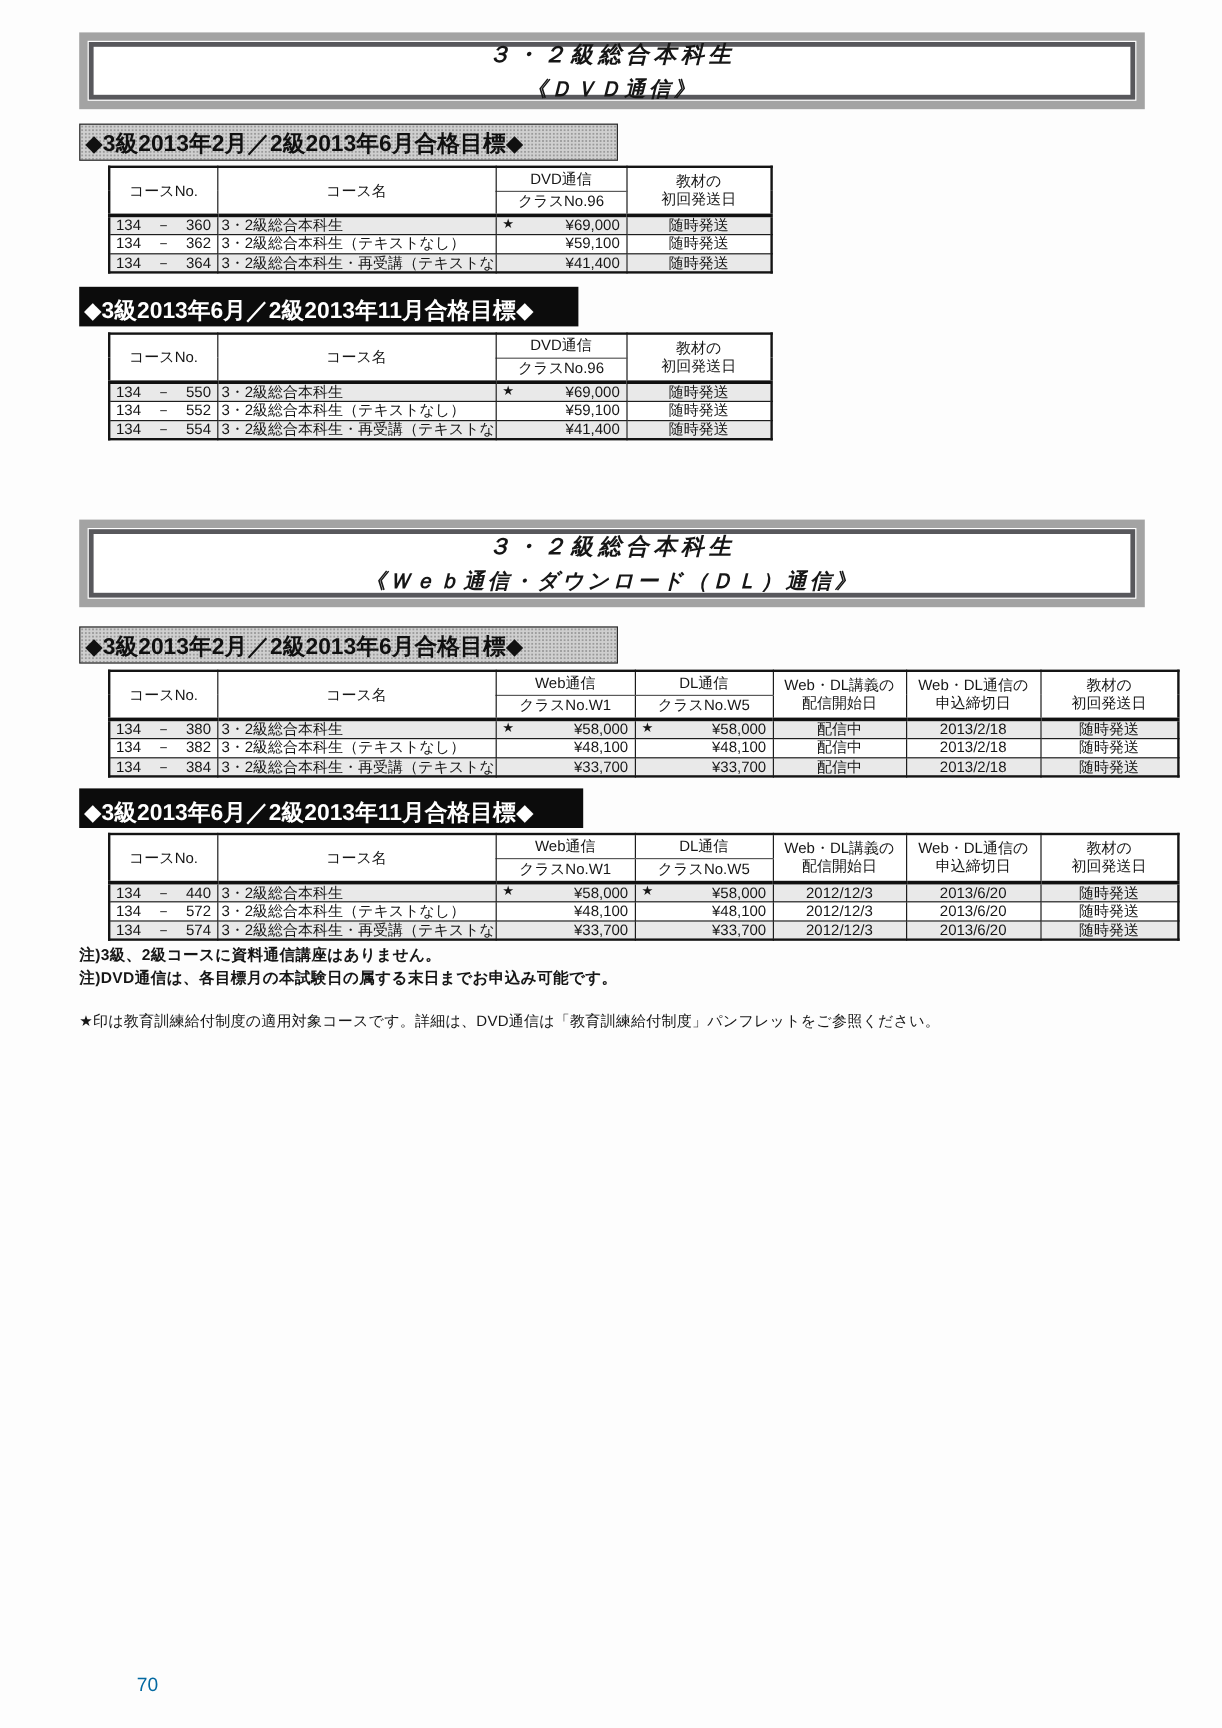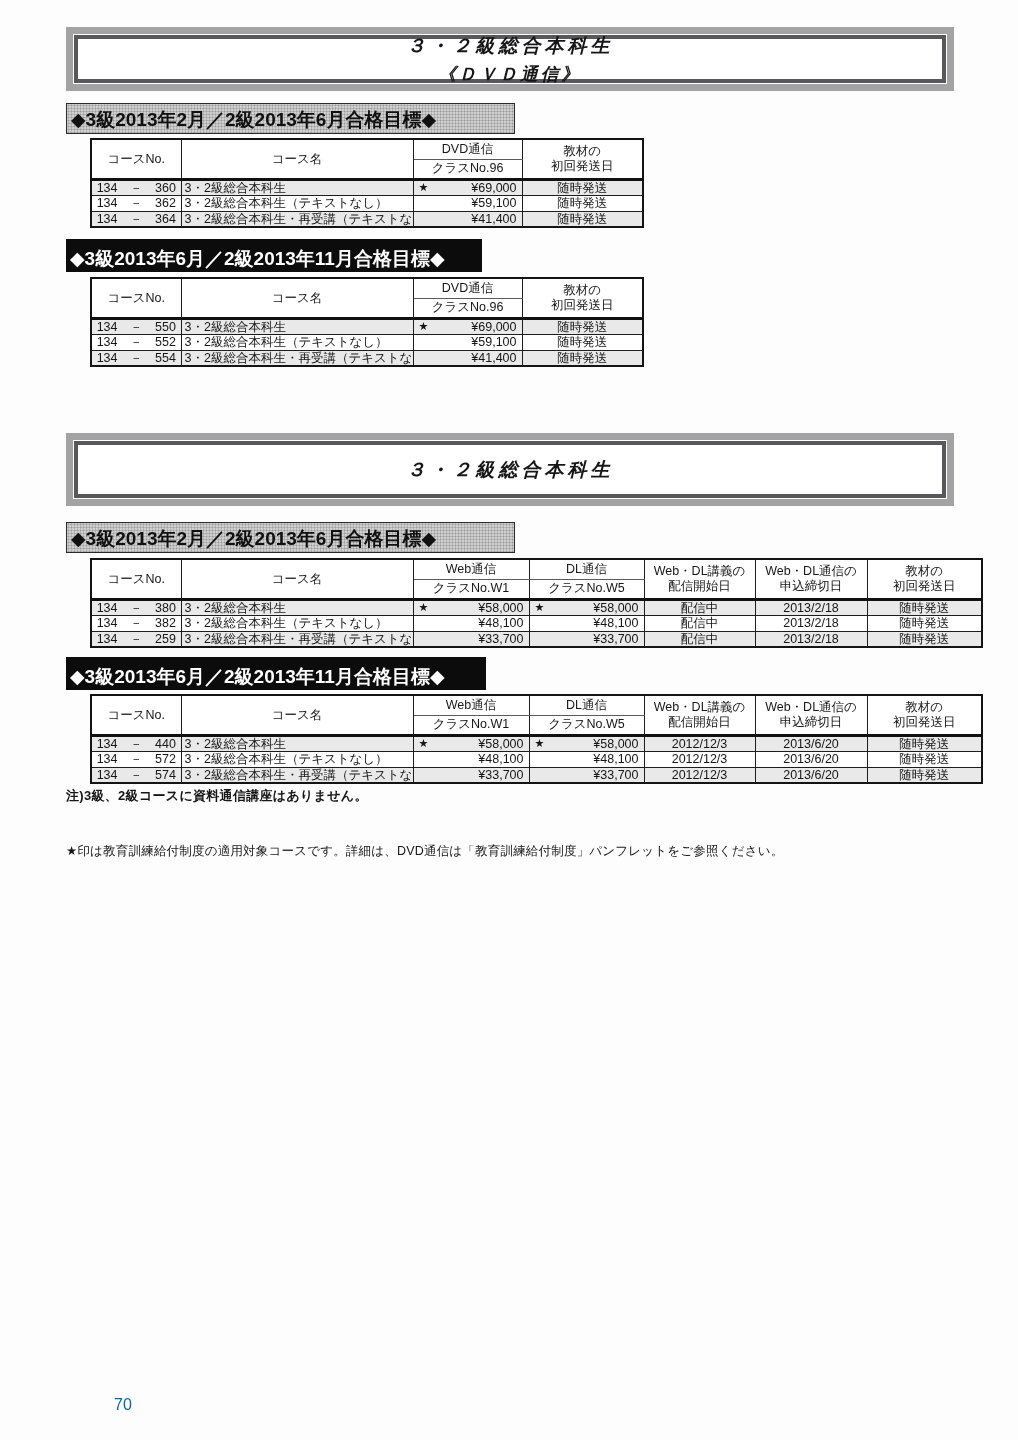--- a/index.html
+++ b/index.html
@@ -166,20 +166,21 @@
           </div>
         </td>
     <td class="ccen">随時発送</td>
   </tr>
 </tbody>
   </table>
 
 <div class="abs title-box" style="left:66px; top:433px; width:888px; height:73px;">
   <div class="title-box-inner">
     <div class="title-line1">３・２級総合本科生</div>
+    <div class="title-line2">《Ｗｅｂ通信・ダウンロード（ＤＬ）通信》</div>
   </div>
 </div>
 
 <div class="abs bar bar-gray" style="left:66px; top:522px; width:449px; height:31px;">
   <span>◆3級2013年2月／2級2013年6月合格目標◆</span>
 </div>
 
 <table class="abs tbl" style="left:66px; top:558px; width:891px;">
   <colgroup>
       <col style="width:90px">
@@ -245,21 +246,21 @@
           <div class="pc">
             <span class="star"></span>
             <span class="pr">¥48,100</span>
           </div>
         </td>
     <td class="ccen">配信中</td>
     <td class="ccen">2013/2/18</td>
     <td class="ccen">随時発送</td>
   </tr>
   <tr class="data shade">
-    <td class="cno">134　－　259</td>
+    <td class="cno">134　－　384</td>
     <td class="cname">3・2級総合本科生・再受講（テキストなし）</td>
     <td>
           <div class="pc">
             <span class="star"></span>
             <span class="pr">¥33,700</span>
           </div>
         </td>
     <td>
           <div class="pc">
             <span class="star"></span>
@@ -365,17 +366,18 @@
         </td>
     <td class="ccen">2012/12/3</td>
     <td class="ccen">2013/6/20</td>
     <td class="ccen">随時発送</td>
   </tr>
 </tbody>
   </table>
 
 <div class="abs notes" style="left:66px; top:787px;">
   <div>注)3級、2級コースに資料通信講座はありません。</div>
+  <div>注)DVD通信は、各目標月の本試験日の属する末日までお申込み可能です。</div>
 </div>
 
 <div class="abs star-note" style="left:66px; top:843px;">★印は教育訓練給付制度の適用対象コースです。詳細は、DVD通信は「教育訓練給付制度」パンフレットをご参照ください。</div>
 
 <div class="abs page-num" style="left:73px; top:1396px;">70</div>
 
 </body></html>

